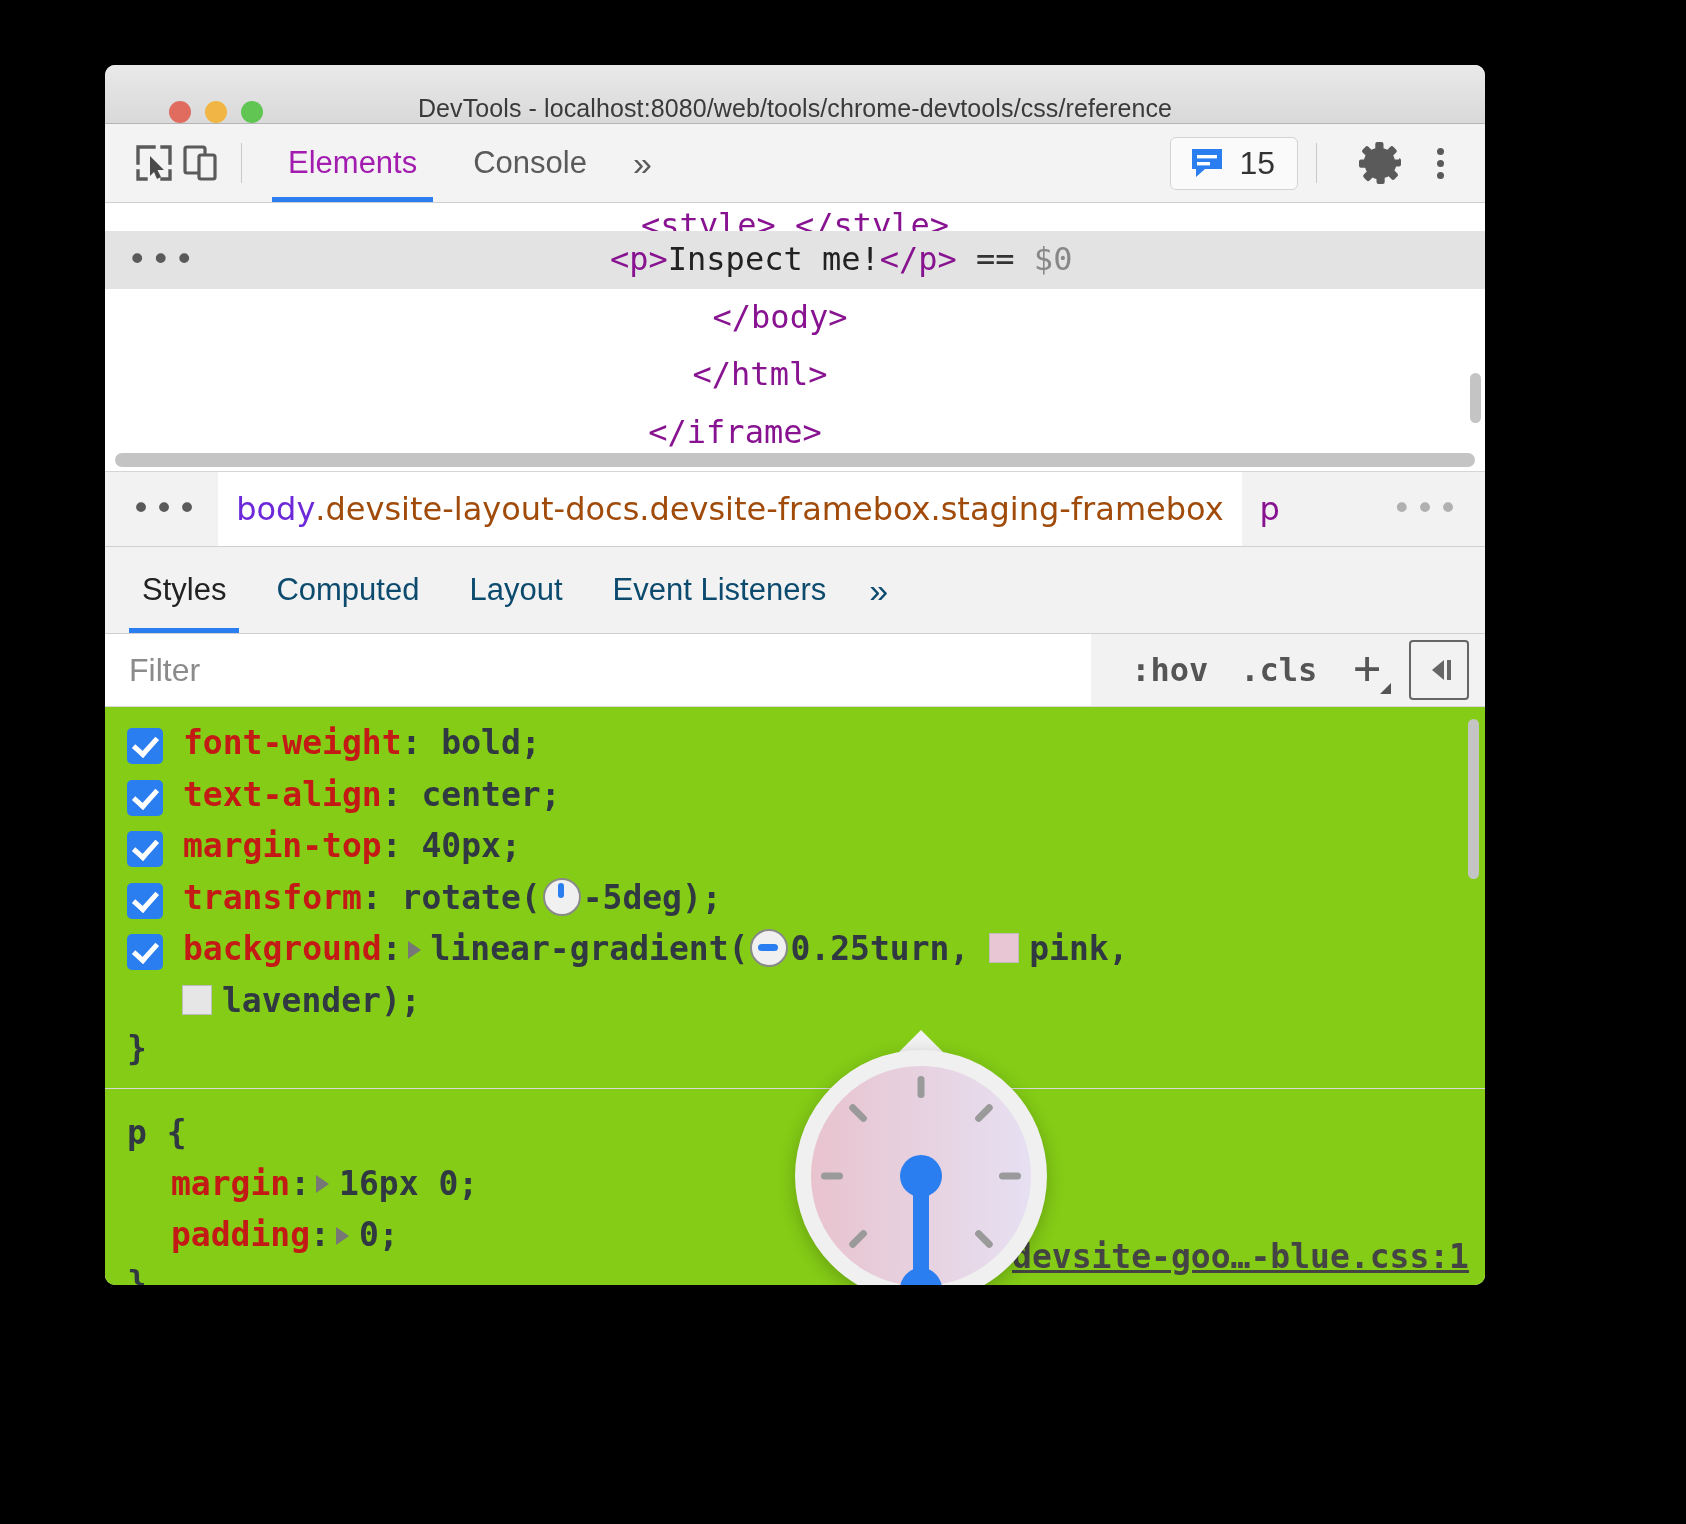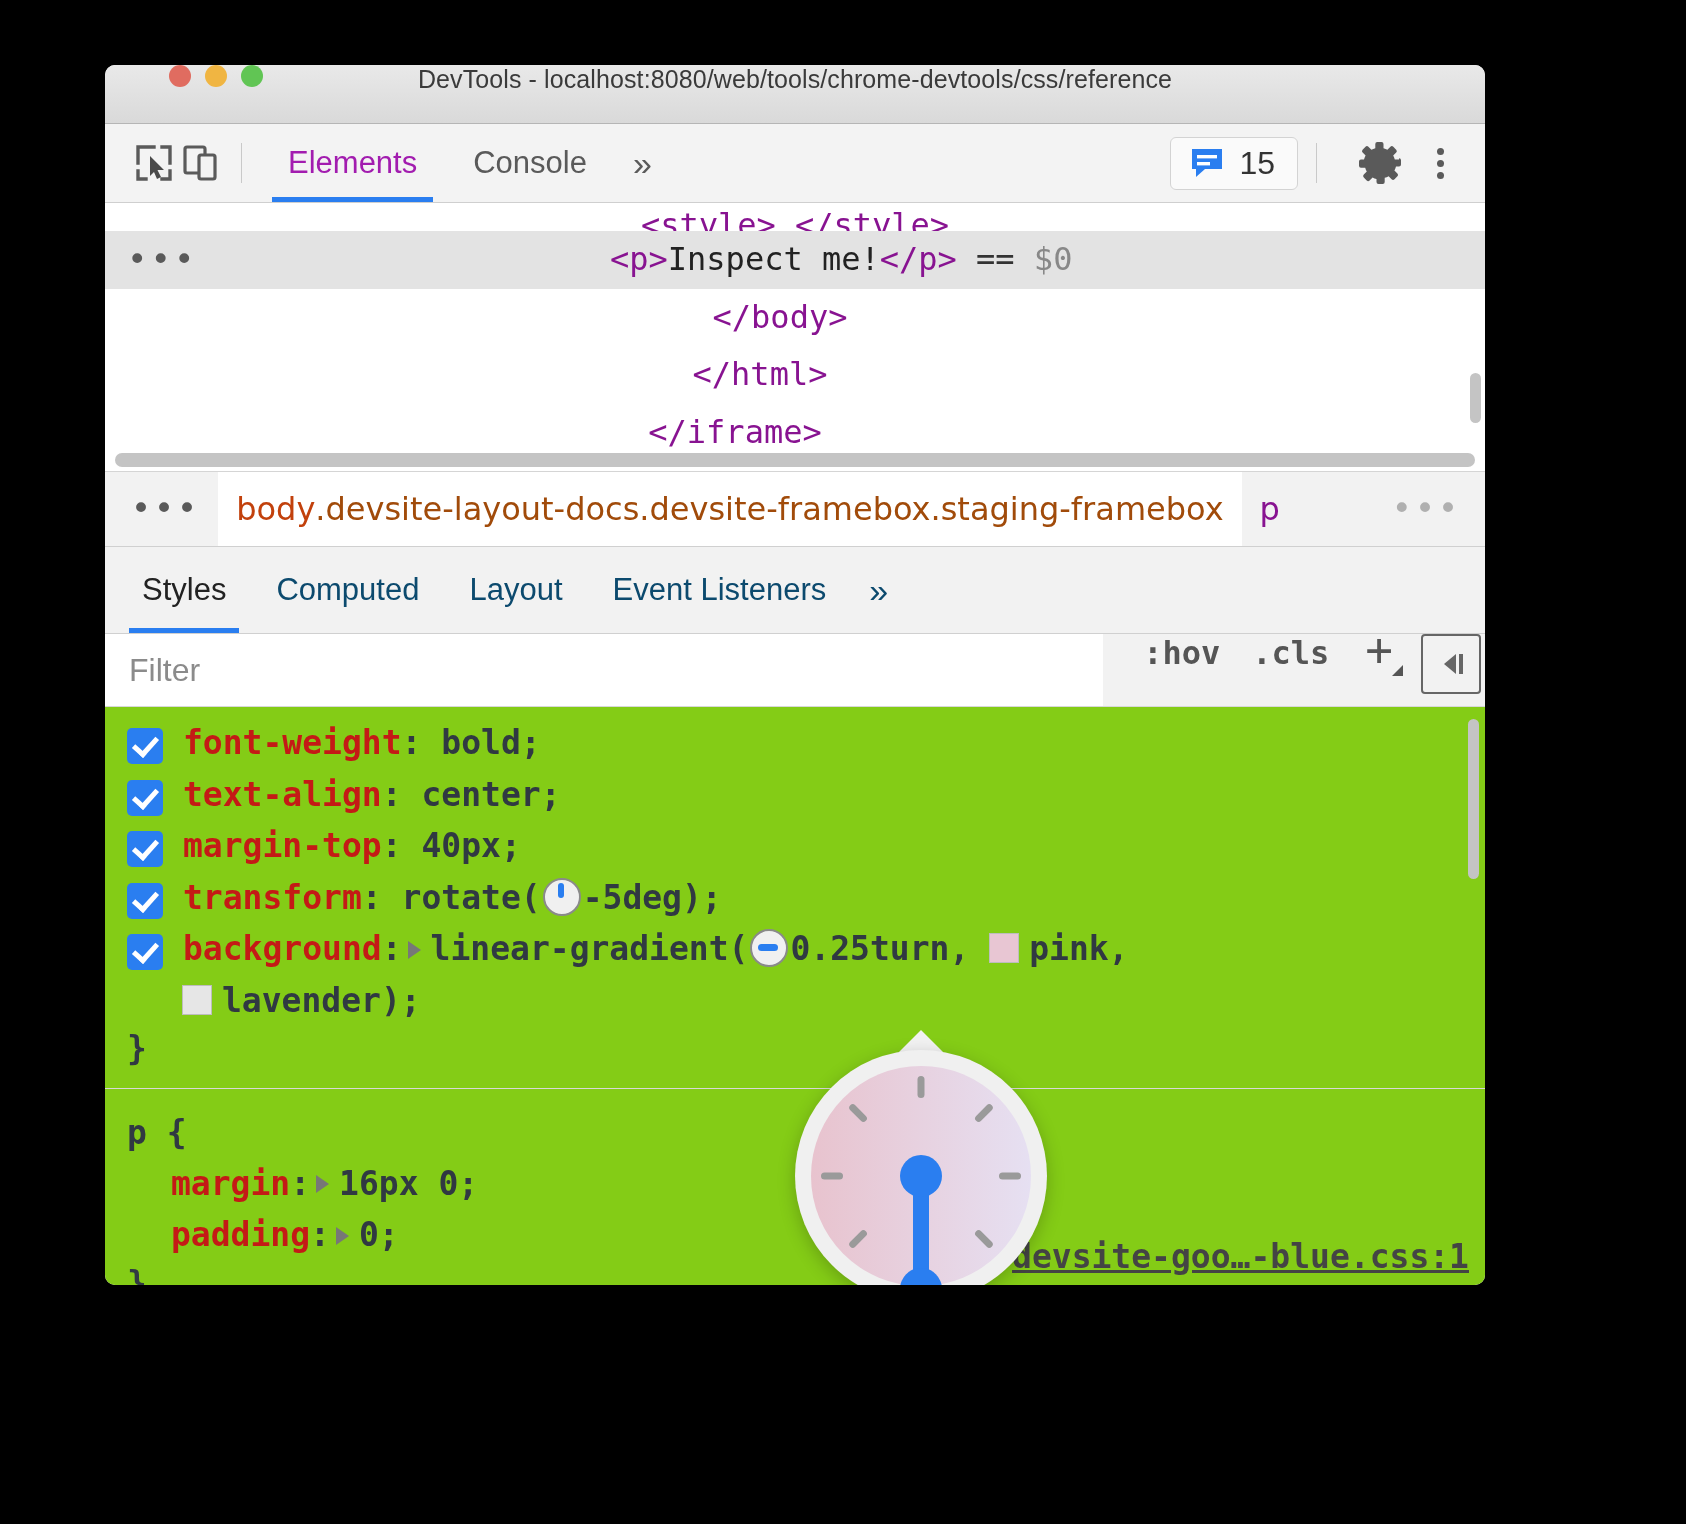--- a/index.html
+++ b/index.html
@@ -21,21 +21,21 @@
                0 0 90px 30px rgba(0,0,0,.6);
     overflow:hidden;
     display:flex;flex-direction:column;
   }
 
   
   .titlebar{
     height:58px;
     background:linear-gradient(#e9e9e9,#d9d9d9);
     border-bottom:1px solid #b5b5b5;
-    display:flex;align-items:flex-start;
+    display:flex;align-items:flex-end;
     position:relative;
     flex:none;
     padding-left:42px;
   }
   .traffic{display:flex;gap:14px;margin-left:22px;}
   .dot{width:22px;height:22px;border-radius:50%;}
   .dot.red{background:#e06c60;}
   .dot.yellow{background:#f0b542;}
   .dot.green{background:#63c council;}
   .dot.green{background:#61c554;}
@@ -146,21 +146,21 @@
   }
   .crumbbar .lead{
     color:#5a5a5a;font-size:34px;letter-spacing:3px;
     padding:0 18px 0 26px;line-height:0.4;
   }
   .crumb{
     padding:0 18px;height:100%;display:flex;align-items:center;
     cursor:pointer;white-space:nowrap;
   }
   .crumb.sel{background:#fff;}
-  .crumb .el{color:#c2410c;}
+  .crumb .el{color:#6d28d9;}
   .crumb .cls{color:#a14b0a;}
   .crumb.tail{color:#881391;}
   .crumbbar .trail{
     color:#b0b0b0;font-size:34px;letter-spacing:3px;
     padding:0 24px;line-height:0.4;margin-left:auto;
   }
 
   
   .paneTabs{
     flex:none;height:86px;
@@ -189,21 +189,21 @@
     display:flex;align-items:stretch;
   }
   .filterInput{
     flex:1;background:#fff;border:none;outline:none;
     font-size:32px;color:#8b8b8b;
     padding-left:24px;
     font-family:"Liberation Sans",sans-serif;
   }
   .filterInput::placeholder{color:#8b8b8b;opacity:1;}
   .fbtns{
-    display:flex;align-items:flex-start;gap:0;padding:0 4px 0 24px;
+    display:flex;align-items:center;gap:0;padding:0 16px 0 24px;
     font-family:"DejaVu Sans Mono","Liberation Mono",monospace;
   }
   .fbtn{
     font-size:32px;color:#555;font-weight:bold;
     padding:0 16px;cursor:pointer;
   }
   .plusbtn{position:relative;padding:0 14px 0 20px;cursor:pointer;}
   .plusbtn .p{font-size:46px;color:#555;line-height:32px;font-weight:300;}
   .plusbtn .tri{
     position:absolute;right:4px;bottom:-6px;

